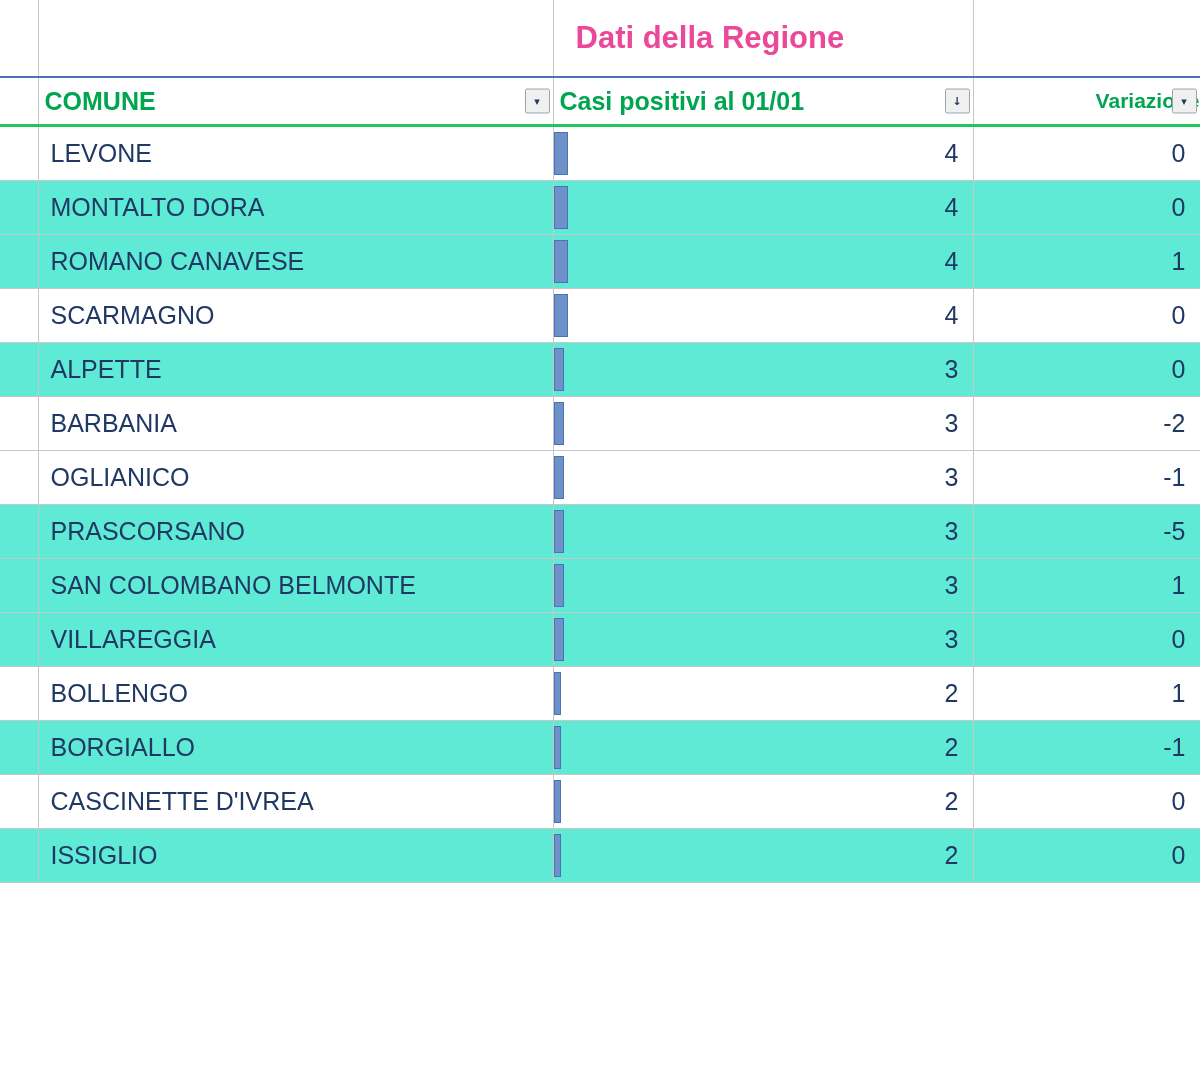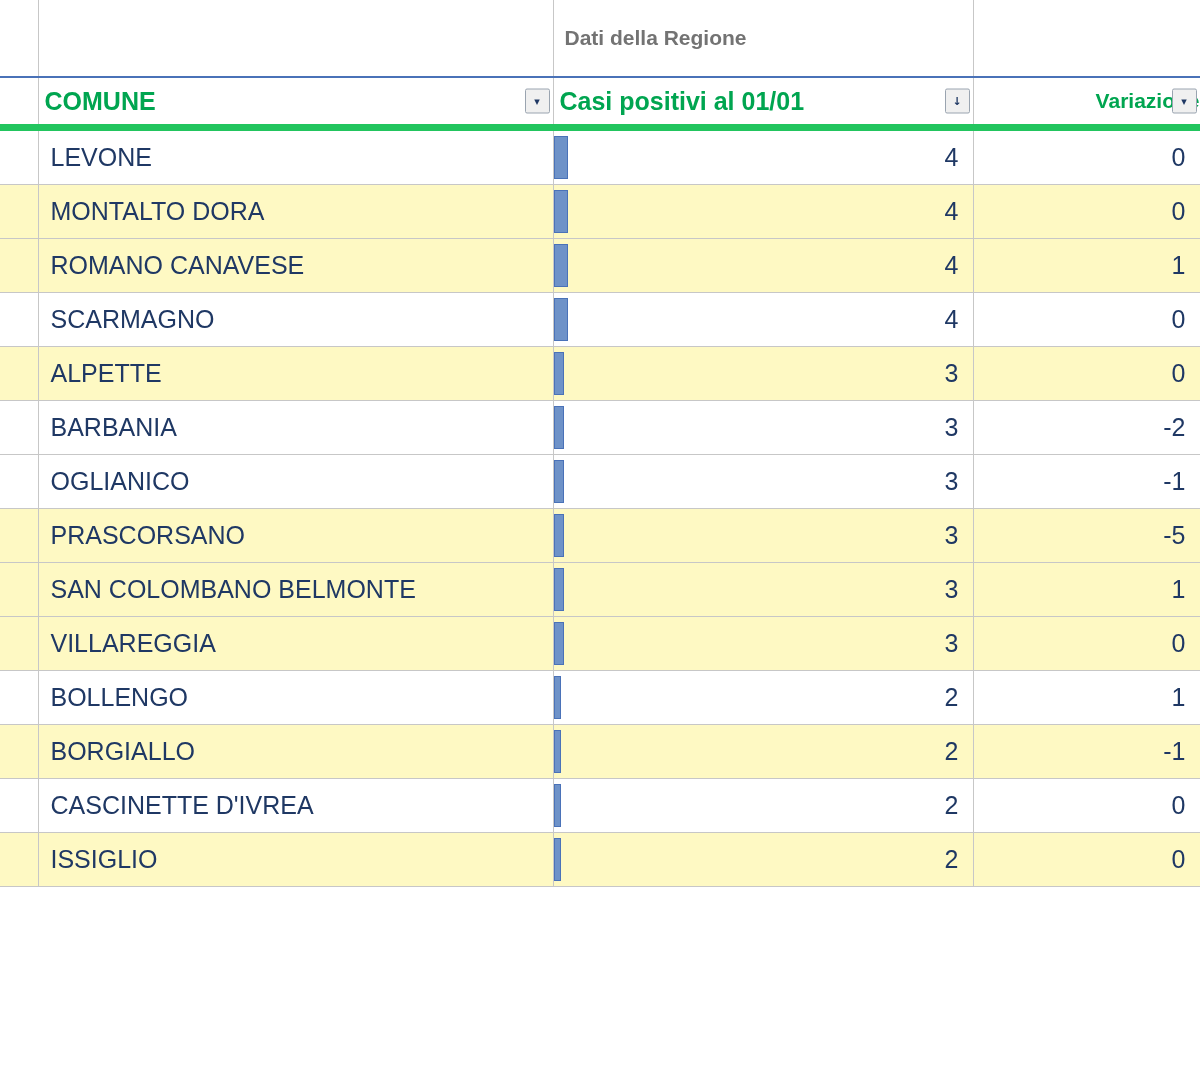--- a/index.html
+++ b/index.html
@@ -39,43 +39,43 @@
     vertical-align: middle;
     font-weight: normal;
   }
 
   
   .row-title td {
     height: 76px;
     border-bottom: 2px solid #4a72b8;
   }
   .cell-title {
-    color: #737373;
-    font-size: 21px;
+    color: #ec4899;
+    font-size: 31px;
     font-weight: bold;
-    padding-left: 11px;
+    padding-left: 22px;
     white-space: nowrap;
     border-left: 1px solid #c7c7c7;
   }
   .cell-blank-left {
     border-left: 1px solid #c7c7c7;
     border-right: 1px solid #c7c7c7;
   }
   .cell-blank-gutter {
     border-right: 1px solid #c7c7c7;
   }
   .cell-blank-right {
     border-left: 1px solid #c7c7c7;
     border-right: 1px solid #c7c7c7;
   }
 
   
   .row-header td {
     height: 46px;
-    border-bottom: 7px solid #22c55e;
+    border-bottom: 3px solid #22c55e;
   }
   .hdr {
     position: relative;
     color: #00a550;
     font-size: 25px;
     font-weight: bold;
     white-space: nowrap;
     border-left: 1px solid #c7c7c7;
     border-right: 1px solid #c7c7c7;
   }
@@ -105,21 +105,21 @@
     font-family: "DejaVu Sans", sans-serif;
   }
 
   
   .row-data td {
     height: 53px;
     border-bottom: 1px solid #c7c7c7;
     font-size: 25px;
     color: #1f3864;
   }
-  .row-data.alt td { background: #fef9c3; }
+  .row-data.alt td { background: #5eead4; }
 
   .c-name {
     padding-left: 12px;
     white-space: nowrap;
     border-left: 1px solid #c7c7c7;
     border-right: 1px solid #c7c7c7;
     overflow: hidden;
   }
   .c-cases {
     position: relative;

